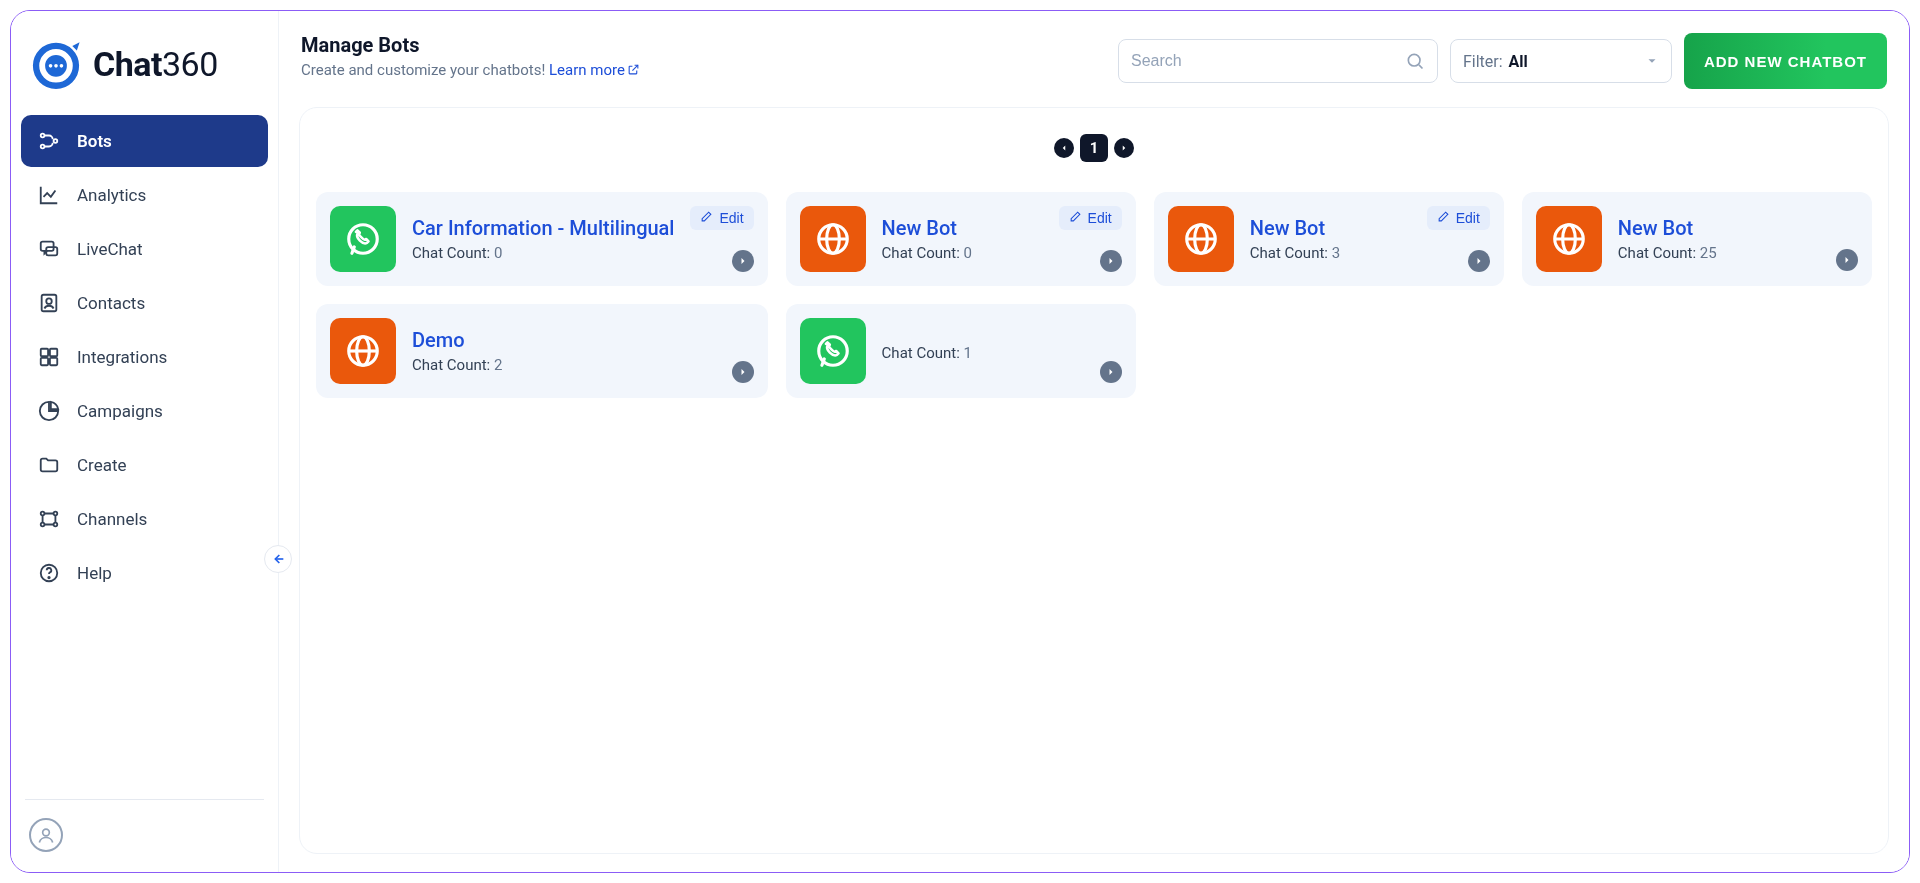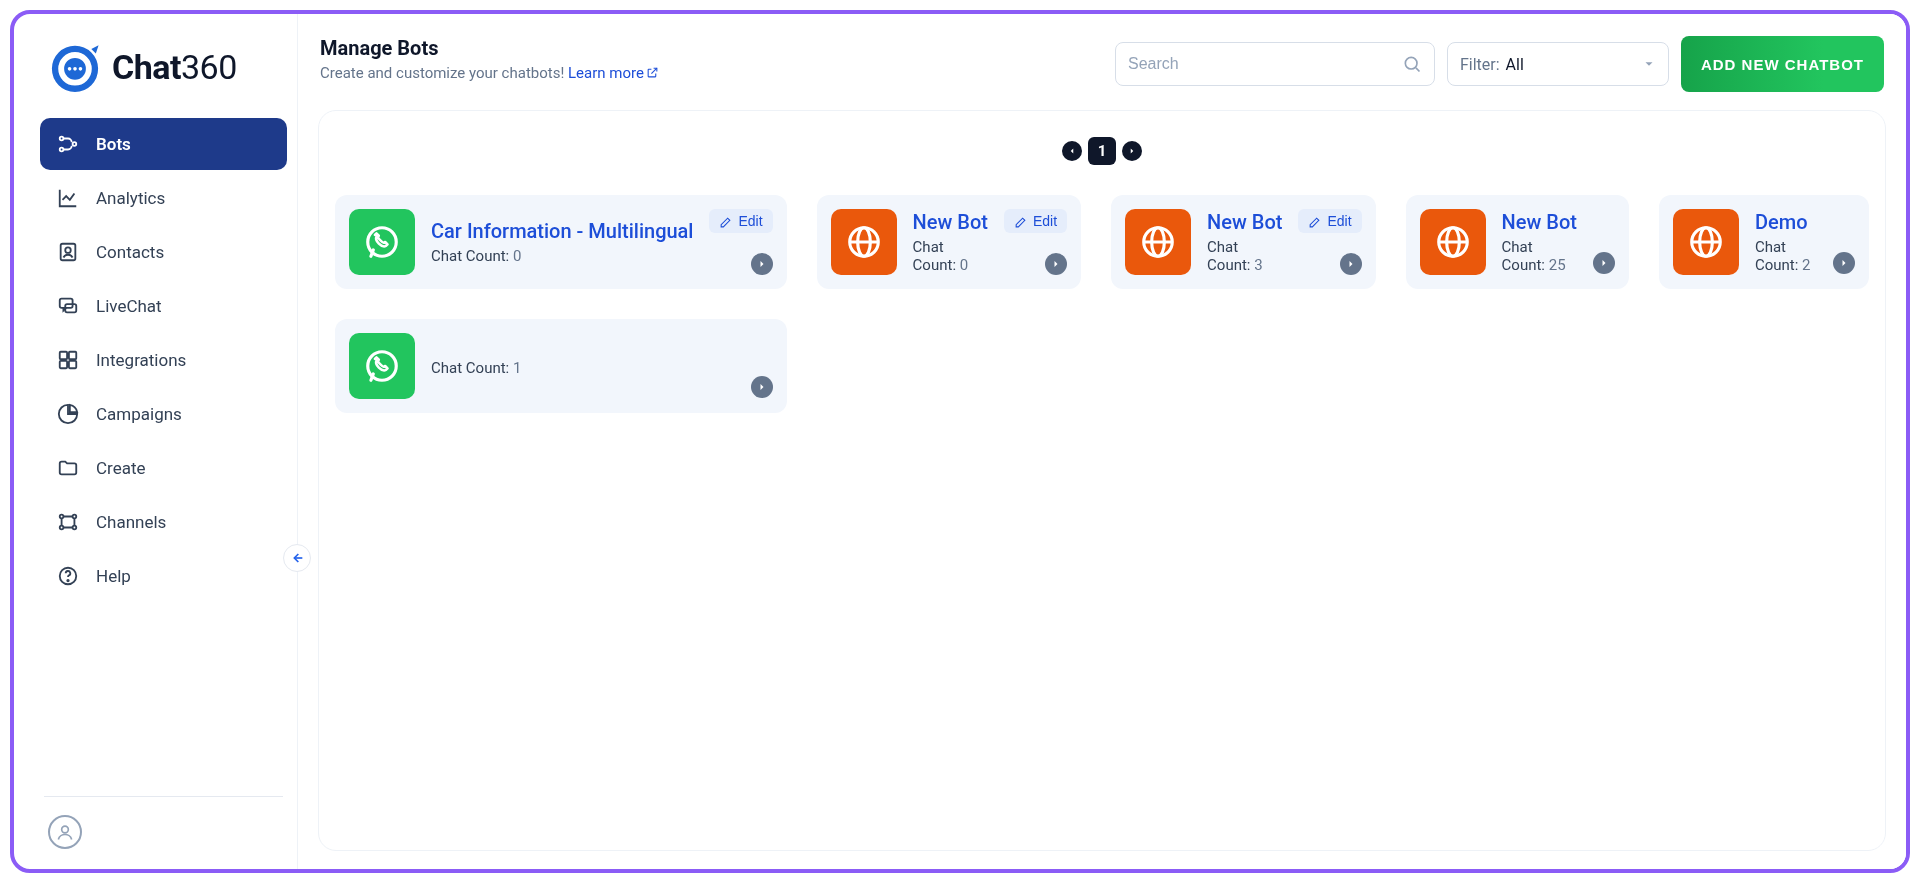--- a/index.html
+++ b/index.html
@@ -12,26 +12,25 @@
   overflow: hidden;
 }
 .app-frame {
   width: 1920px;
   height: 883px;
   padding: 10px;
 }
 .app-inner {
   width: 100%;
   height: 100%;
-  border: 4px solid #8b5cf6;
+  border: 1px solid #8b5cf6;
   border-radius: 20px;
   display: flex;
   overflow: hidden;
   position: relative;
-  padding-left: 16px;
 }
 
 
 .sidebar {
   width: 268px;
   background: #fff;
   border-right: 1px solid #eef2f7;
   display: flex;
   flex-direction: column;
   padding: 18px 10px 10px 10px;
@@ -166,21 +165,21 @@
   border-radius: 8px;
   display: flex;
   align-items: center;
   padding: 0 12px;
   color: #64748b;
   font-size: 16px;
   cursor: pointer;
   justify-content: space-between;
 }
 .filter-wrap .flab { color:#64748b; }
-.filter-wrap .fval { color:#0f172a; font-weight:400; margin-left:6px; flex:1; }
+.filter-wrap .fval { color:#0f172a; font-weight:700; margin-left:6px; flex:1; }
 .filter-wrap .caret { color:#94a3b8; }
 
 .add-btn {
   height: 56px;
   padding: 0 20px;
   border-radius: 8px;
   background: linear-gradient(90deg, #16a34a, #22c55e 70%);
   color: #fff;
   font-weight: 700;
   letter-spacing: 1px;
@@ -219,22 +218,22 @@
   border-radius: 6px;
   background: #0f172a;
   color:#fff;
   display:flex; align-items:center; justify-content:center;
   font-weight: 700;
   font-size: 15px;
 }
 
 .bots-grid {
   display: grid;
-  grid-template-columns: repeat(5, 1fr);
-  gap: 30px;
+  grid-template-columns: repeat(4, 1fr);
+  gap: 18px;
   padding: 0 6px;
 }
 .bot-card {
   background: #f2f6fc;
   border-radius: 12px;
   padding: 12px 14px;
   display: flex;
   align-items: center;
   gap: 16px;
   min-height: 94px;
@@ -266,21 +265,21 @@
 .bot-actions {
   display:flex; flex-direction: column; align-items: flex-end; gap: 20px;
 }
 .edit-btn {
   background: #e5edfb;
   color: #1d4ed8;
   border: none;
   border-radius: 6px;
   padding: 4px 10px;
   font-size: 14px;
-  display:flex; align-items:flex-end; gap:6px;
+  display:flex; align-items:flex-start; gap:6px;
   cursor:pointer;
 }
 .go-btn {
   width: 22px; height: 22px;
   border-radius: 50%;
   background: #64748b;
   color: #fff;
   display:flex; align-items:center; justify-content:center;
   cursor:pointer;
 }
@@ -327,36 +326,36 @@
             <svg width="22" height="22" viewBox="0 0 24 24" fill="none" stroke="currentColor" stroke-width="2">
                 <path d="M3 3v18h18"></path>
                 <path d="M6 14l4-4 4 4 5-7"></path>
               </svg>
           </span>
           <span>Analytics</span>
         </div>
         <div class="nav-item">
           <span class="icon">
             <svg width="22" height="22" viewBox="0 0 24 24" fill="none" stroke="currentColor" stroke-width="2">
+                <rect x="3" y="4" width="14" height="10" rx="2"></rect>
+                <path d="M7 14v3l3-3"></path>
+                <rect x="9" y="10" width="12" height="9" rx="2"></rect>
+              </svg>
+          </span>
+          <span>LiveChat</span>
+        </div>
+        <div class="nav-item">
+          <span class="icon">
+            <svg width="22" height="22" viewBox="0 0 24 24" fill="none" stroke="currentColor" stroke-width="2">
                 <rect x="4" y="3" width="16" height="18" rx="2"></rect>
                 <circle cx="12" cy="10" r="3"></circle>
                 <path d="M7 18c1-2 3-3 5-3s4 1 5 3"></path>
               </svg>
           </span>
           <span>Contacts</span>
-        </div>
-        <div class="nav-item">
-          <span class="icon">
-            <svg width="22" height="22" viewBox="0 0 24 24" fill="none" stroke="currentColor" stroke-width="2">
-                <rect x="3" y="4" width="14" height="10" rx="2"></rect>
-                <path d="M7 14v3l3-3"></path>
-                <rect x="9" y="10" width="12" height="9" rx="2"></rect>
-              </svg>
-          </span>
-          <span>LiveChat</span>
         </div>
         <div class="nav-item">
           <span class="icon">
             <svg width="22" height="22" viewBox="0 0 24 24" fill="none" stroke="currentColor" stroke-width="2">
                 <rect x="3" y="3" width="8" height="8" rx="1"></rect>
                 <rect x="13" y="3" width="8" height="8" rx="1"></rect>
                 <rect x="3" y="13" width="8" height="8" rx="1"></rect>
                 <rect x="13" y="13" width="8" height="8" rx="1"></rect>
               </svg>
           </span>

